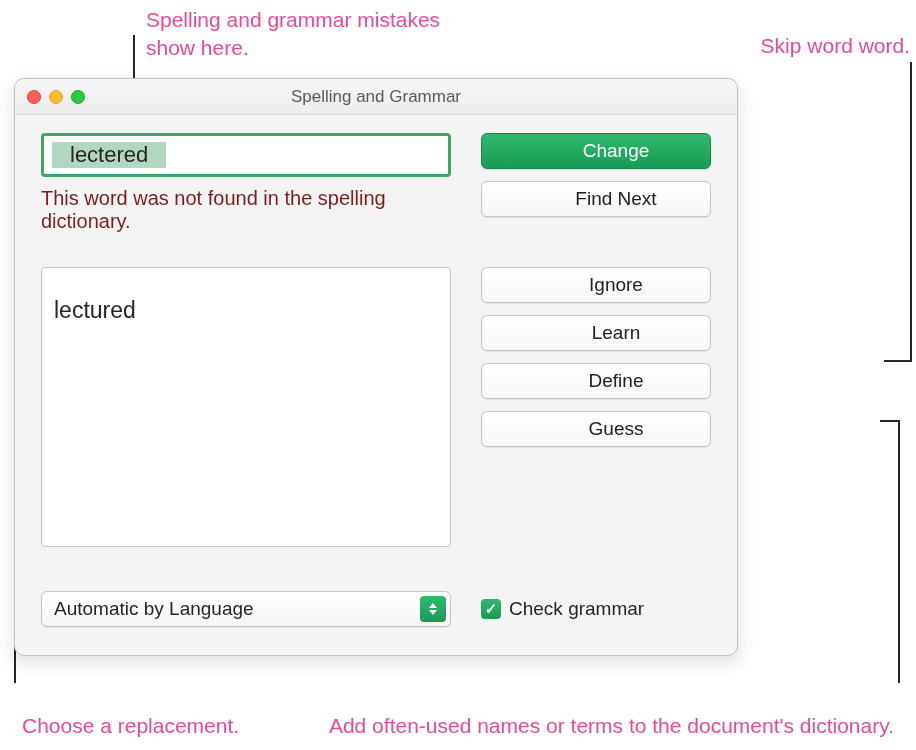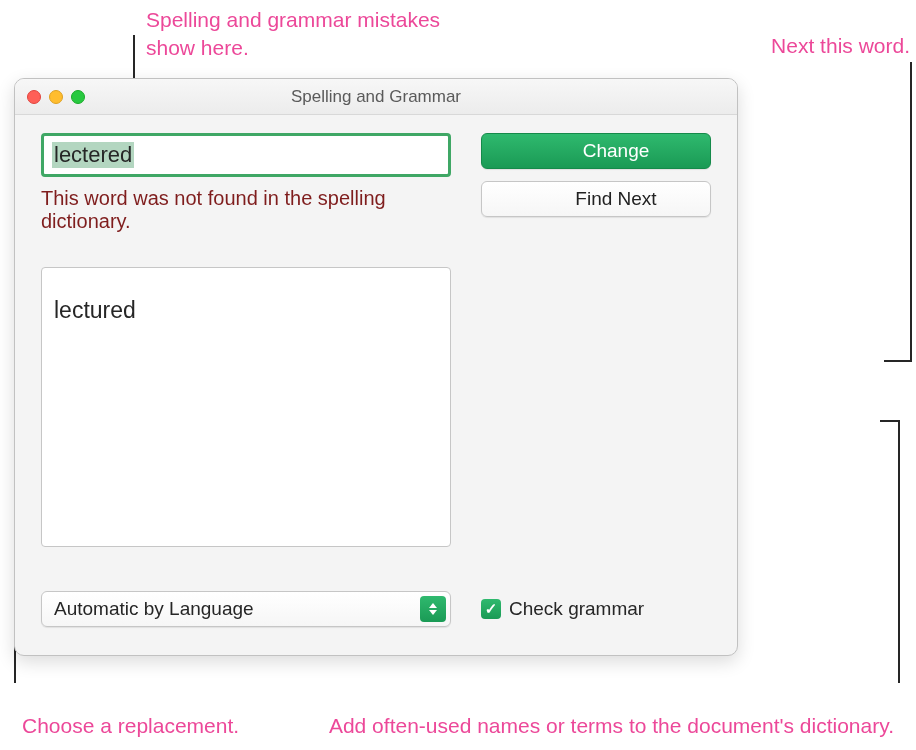--- a/index.html
+++ b/index.html
@@ -103,21 +103,21 @@
       background: #fff;
       border: 3px solid #3fa765;
       border-radius: 4px;
       padding: 4px 8px;
       font-size: 22px;
       display: flex;
       align-items: center;
     }
     .selected-word {
       background: #b3d6c0;
-      padding: 0 2px;
+      padding: 0 18px;
     }
     .message {
       margin-top: 10px;
       font-size: 20px;
       color: #7f1d1d;
     }
     .right-col {
       grid-column: 2;
       display: flex;
       flex-direction: column;
@@ -217,21 +217,21 @@
       color: #fff;
       font-size: 15px;
       font-weight: bold;
       cursor: pointer;
     }
   </style>
 </head>
 <body>
 
 <div class="callout callout-top-left">Spelling and grammar mistakes show here.</div>
-<div class="callout callout-top-right">Next this word.</div>
+<div class="callout callout-top-right">Skip word word.</div>
 <div class="callout callout-bottom-left">Choose a replacement.</div>
 <div class="callout callout-bottom-right">Add often-used names or terms to the document's dictionary.</div>
 
 <div class="callout-line" style="left:133px; top:35px; width:2px; height:112px;"></div>
 <div class="callout-line" style="left:910px; top:62px; width:2px; height:300px;"></div>
 <div class="callout-line" style="left:884px; top:360px; width:28px; height:2px;"></div>
 <div class="callout-line" style="left:14px; top:465px; width:2px; height:218px;"></div>
 <div class="callout-line" style="left:14px; top:465px; width:28px; height:2px;"></div>
 <div class="callout-line" style="left:898px; top:420px; width:2px; height:263px;"></div>
 <div class="callout-line" style="left:880px; top:420px; width:20px; height:2px;"></div>
@@ -258,20 +258,26 @@
       <button class="btn primary">Change</button>
       <button class="btn">Find Next</button>
     </div>
 
     <div class="suggestions-area">
       <div class="suggestions-list">
         <div>lectured</div>
       </div>
     </div>
 
+    <div class="right-col middle">
+      <button class="btn">Ignore</button>
+      <button class="btn">Learn</button>
+      <button class="btn">Define</button>
+      <button class="btn">Guess</button>
+    </div>
 
     <div class="bottom-row">
       <div class="lang-select">
         <span>Automatic by Language</span>
         <div class="arrow-box">
           <div class="arrow-up"></div>
           <div class="arrow-down"></div>
         </div>
       </div>
       <div class="checkbox-wrap">

